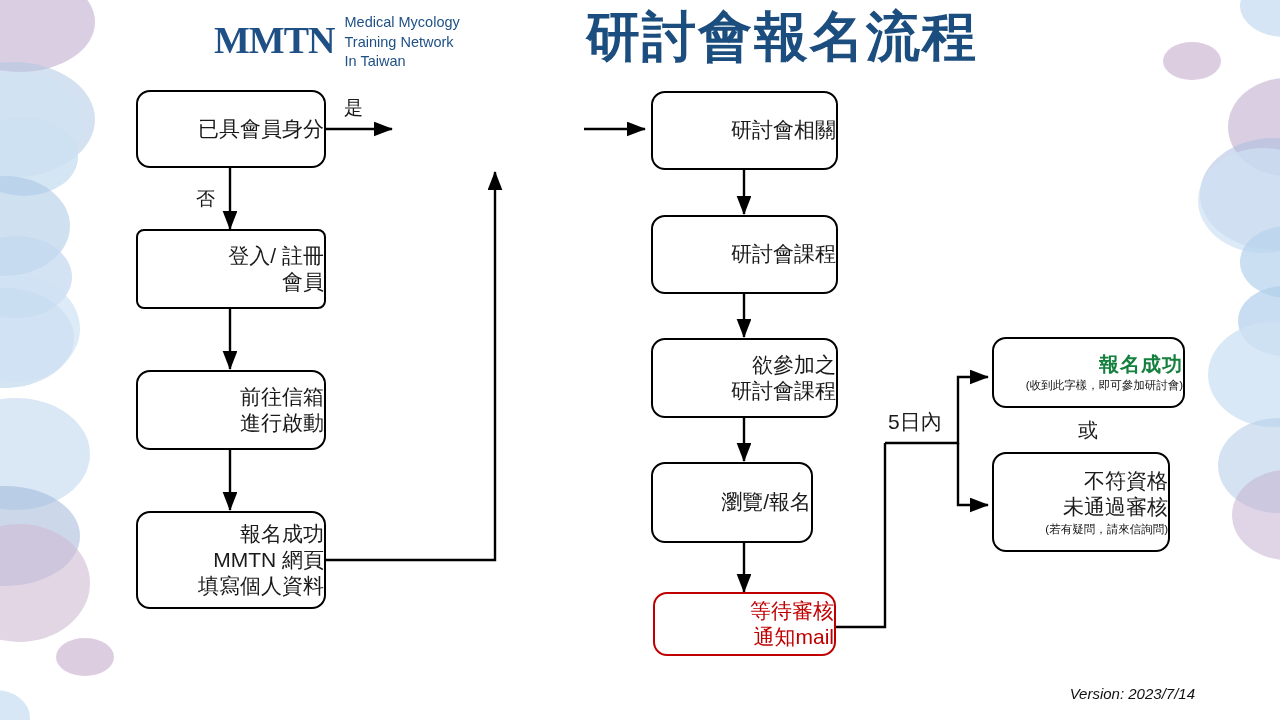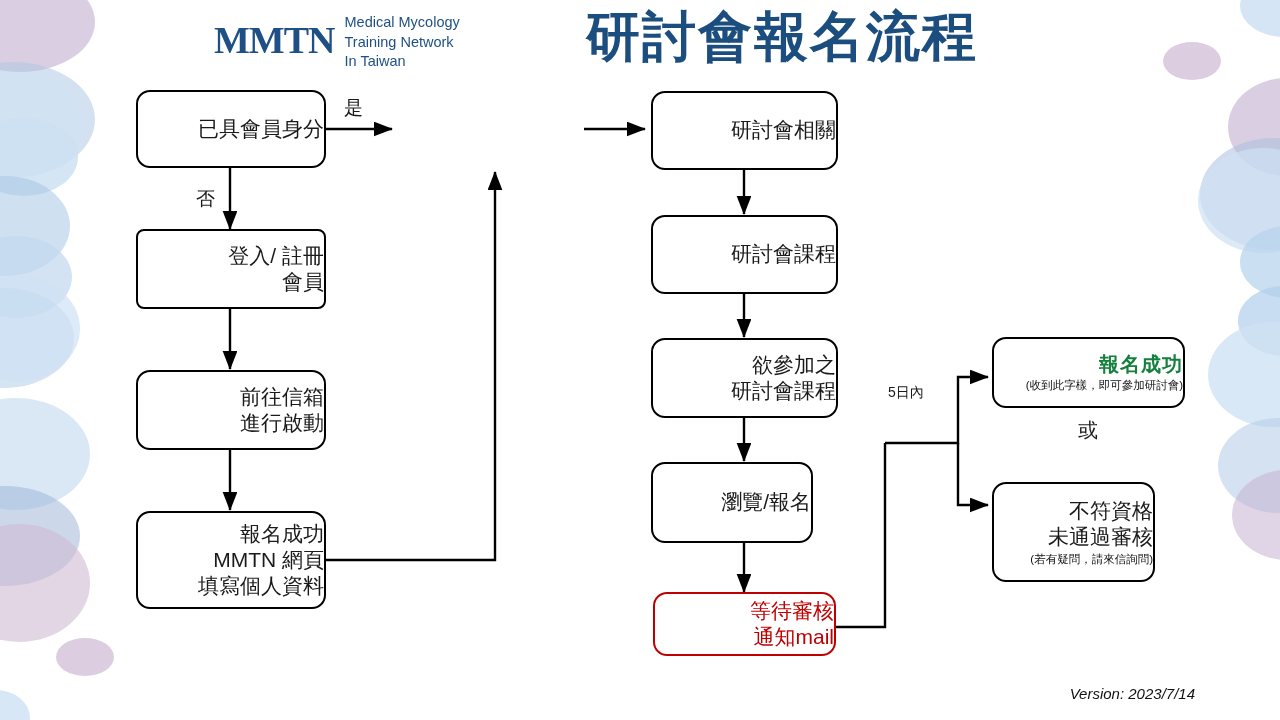--- a/index.html
+++ b/index.html
@@ -190,21 +190,21 @@
       <path d="M958,443 L958,505 L988,505"></path>
     </g>
 
     <g stroke="#000" stroke-width="2.4" fill="none">
       <path d="M836,627 L885,627 L885,443"></path>
     </g>
   </svg>
 
   <div class="edge-label" style="left:344px; top:95px;">是</div>
   <div class="edge-label" style="left:196px; top:186px;">否</div>
-  <div class="edge-label" style="left:888px; top:384px; font-size:14px;">5日內</div>
+  <div class="edge-label" style="left:888px; top:408px; font-size:21px;">5日內</div>
   <div class="edge-label" style="left:1078px; top:417px; font-size:20px;">或</div>
 
   <div class="node" style="left:136px; top:90px; width:190px; height:78px;">
     <span class="ln">已具會員身分</span>
   </div>
 
   <div class="node" style="left:136px; top:229px; width:190px; height:80px;border-radius:8px;">
     <span class="ln">登入/ 註冊</span>
     <span class="ln">會員</span>
   </div>
@@ -241,21 +241,21 @@
   <div class="node red" style="left:653px; top:592px; width:183px; height:64px;">
     <span class="ln">等待審核</span>
     <span class="ln">通知mail</span>
   </div>
 
   <div class="node" style="left:992px; top:337px; width:193px; height:71px;">
     <span class="ok-title">報名成功</span>
     <span class="sub">(收到此字樣，即可參加研討會)</span>
   </div>
 
-  <div class="node" style="left:992px; top:452px; width:163px; height:100px;margin-top:30px;">
+  <div class="node" style="left:992px; top:452px; width:178px; height:100px;">
     <span class="ln">不符資格</span>
     <span class="ln">未通過審核</span>
     <span class="sub">(若有疑問，請來信詢問)</span>
   </div>
 
   <div id="version">Version: 2023/7/14</div>
 
 </div>
 
 </body></html>

